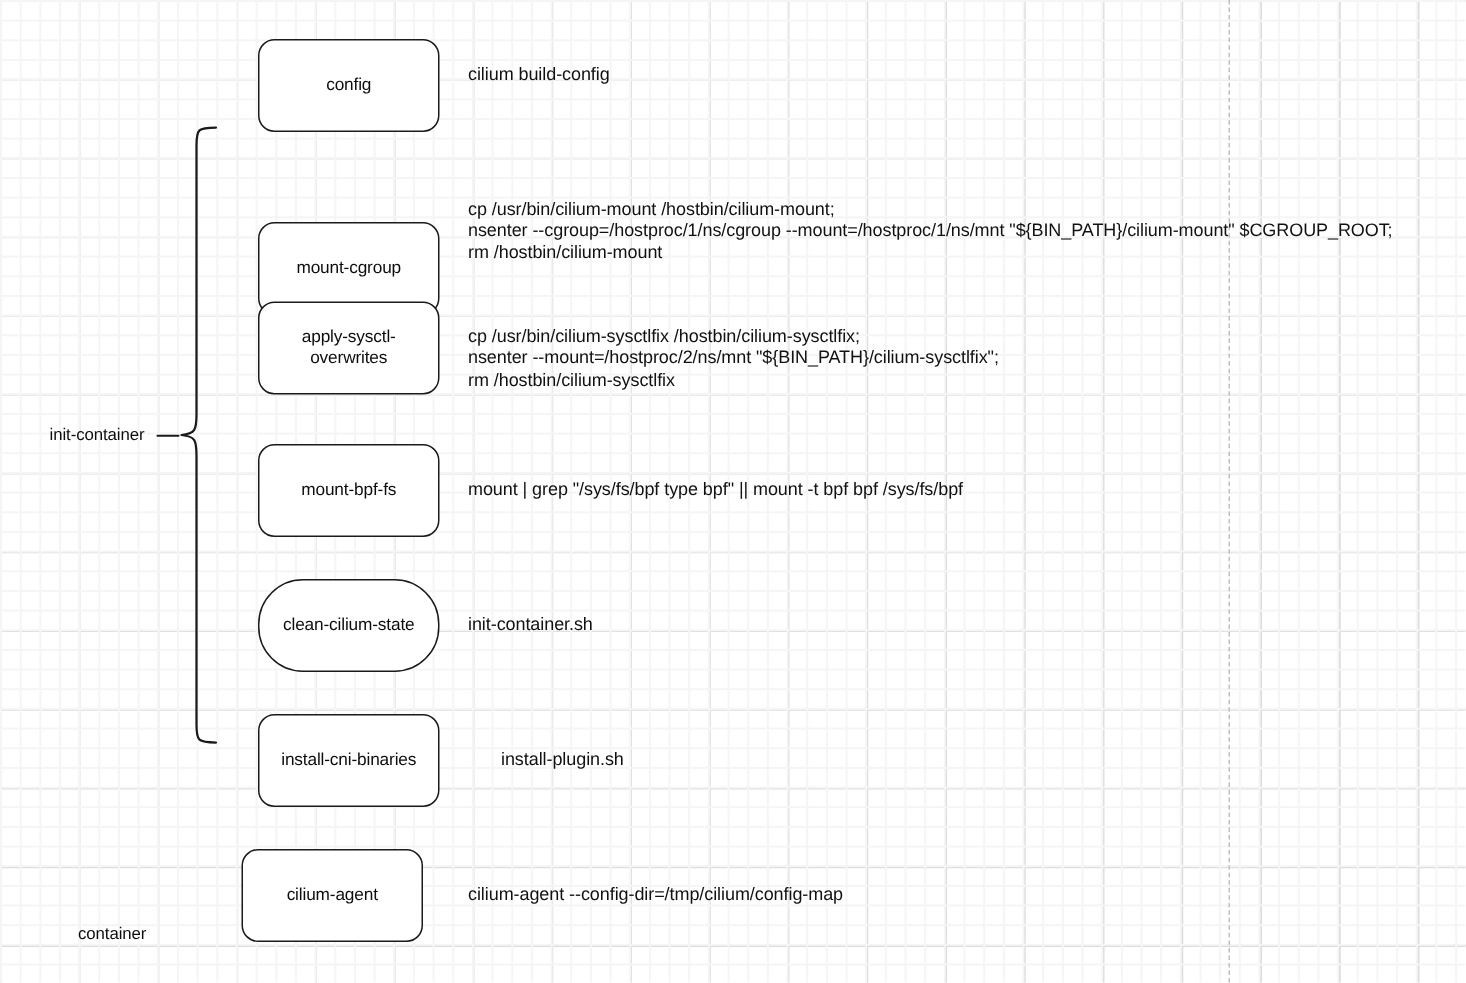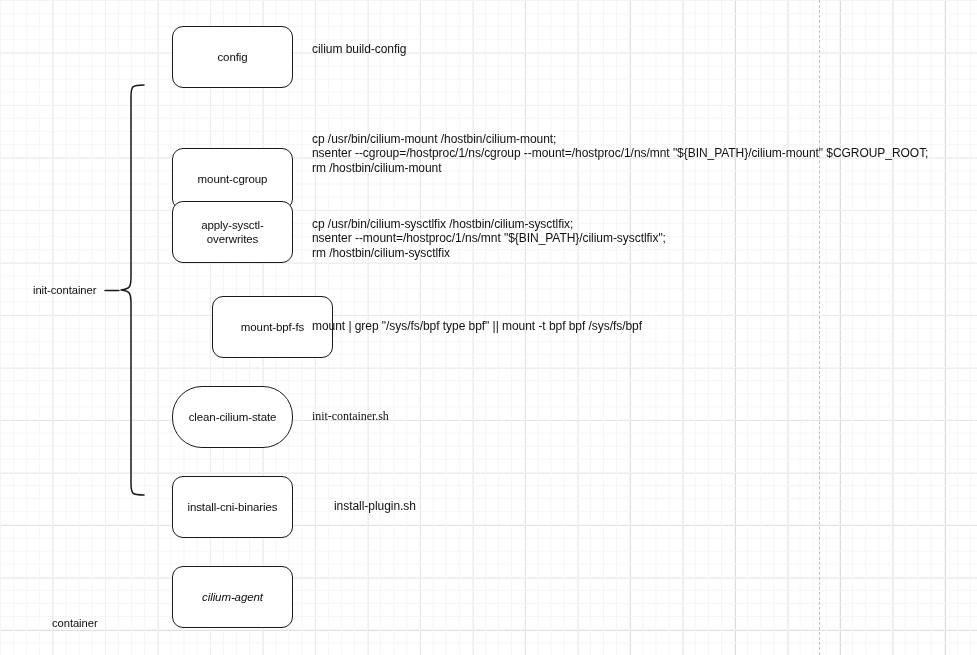--- a/index.html
+++ b/index.html
@@ -121,27 +121,28 @@
   <div class="cmd" style="top:42px;">cilium build-config</div>
 
   <div class="node" style="left:172px; top:116px;margin-top:32px;">mount-cgroup</div>
   <div class="cmd" style="top:132px;">cp /usr/bin/cilium-mount /hostbin/cilium-mount;
 nsenter --cgroup=/hostproc/1/ns/cgroup --mount=/hostproc/1/ns/mnt "${BIN_PATH}/cilium-mount" $CGROUP_ROOT;
 rm /hostbin/cilium-mount</div>
 
   <div class="node" style="left:172px; top:201px;">apply-sysctl-
 overwrites</div>
   <div class="cmd" style="top:217px;">cp /usr/bin/cilium-sysctlfix /hostbin/cilium-sysctlfix;
-nsenter --mount=/hostproc/1/ns/mnt "${BIN_PATH}/cilium-sysctlfix";
+nsenter --mount=/hostproc/2/ns/mnt "${BIN_PATH}/cilium-sysctlfix";
 rm /hostbin/cilium-sysctlfix</div>
 
-  <div class="node" style="left:172px; top:296px;margin-left:40px;">mount-bpf-fs</div>
+  <div class="node" style="left:172px; top:296px;">mount-bpf-fs</div>
   <div class="cmd" style="top:319px;">mount | grep "/sys/fs/bpf type bpf" || mount -t bpf bpf /sys/fs/bpf</div>
 
   <div class="node" style="left:172px; top:386px;border-radius:30px;">clean-cilium-state</div>
-  <div class="cmd" style="top:409px;font-family:Liberation Serif, serif;">init-container.sh</div>
+  <div class="cmd" style="top:409px;">init-container.sh</div>
 
   <div class="node" style="left:172px; top:476px;text-align:center;">install-cni-binaries</div>
   <div class="cmd" style="top:499px;padding-left:22px;">install-plugin.sh</div>
 
-  <div class="node" style="left:172px; top:566px;font-style:italic;">cilium-agent</div>
+  <div class="node" style="left:161px; top:566px;">cilium-agent</div>
+  <div class="cmd" style="top:589px;">cilium-agent --config-dir=/tmp/cilium/config-map</div>
 
 </div>
 
 </body></html>

